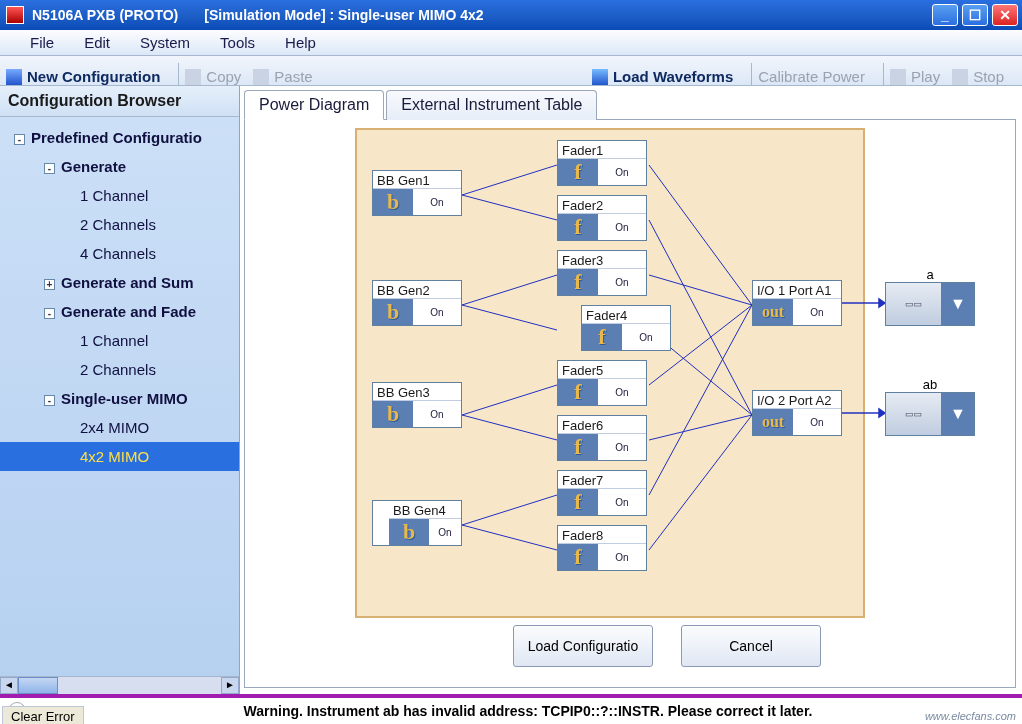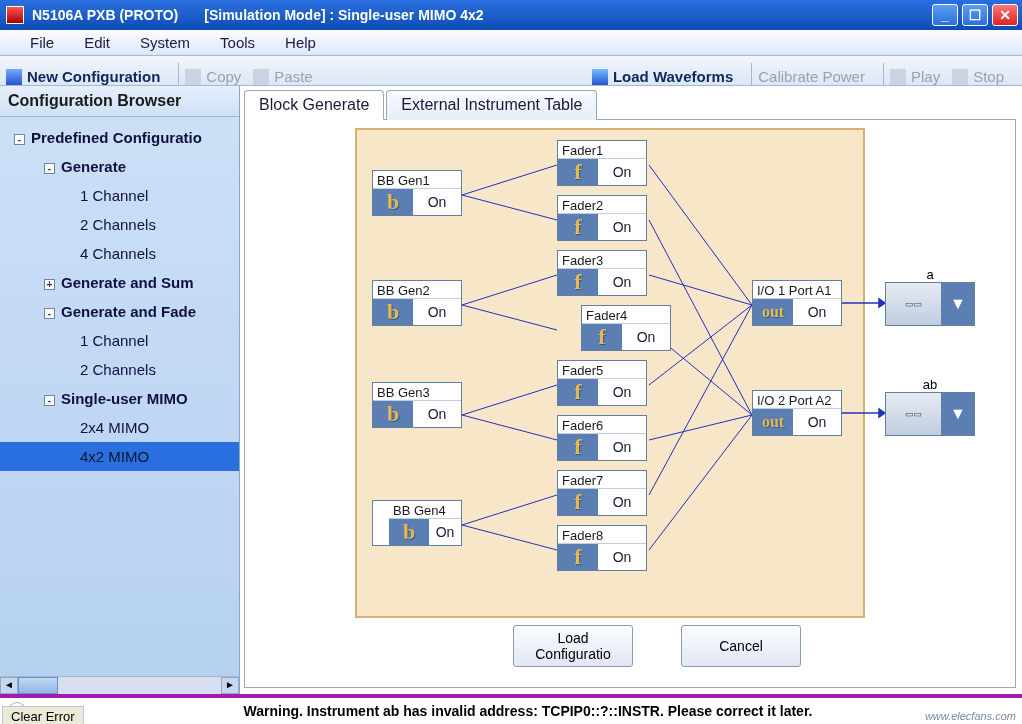--- a/index.html
+++ b/index.html
@@ -85,21 +85,21 @@
     flex:1;
     overflow: hidden;
     font-size:15px;
     color:#101040;
     padding-top:6px;
   }
   .tree .node { padding: 6px 4px 6px 0; white-space:nowrap; }
   .tree .l0 { padding-left: 14px; font-weight:bold;}
   .tree .l1 { padding-left: 44px; font-weight:bold;}
   .tree .l2 { padding-left: 80px; }
-  .tree .sel { background:#2a6fe0; color:#0f172a; }
+  .tree .sel { background:#2a6fe0; color:#fde047; }
   .tree .exp { display:inline-block; width:11px; height:11px; border:1px solid #6688aa; margin-right:6px; font-size:10px; line-height:9px; text-align:center; color:#334; background:#fff;}
   .hscroll {
     height:18px;
     background:#d6def0;
     border-top:1px solid #a7b8ce;
     display:flex;
   }
   .hscroll .thumb { height:100%; width:40px; background:linear-gradient(#c5d7f3,#8fb5ea); border:1px solid #6a8ec5;}
   .hscroll .arrow { width:18px; height:100%; background:#c9d7ee; border:1px solid #93a9cc; text-align:center; font-size:10px; line-height:14px;}
 
@@ -165,21 +165,21 @@
     color:#e8b94a;
     font-family: "Times New Roman", serif;
     font-size:22px;
     font-weight:bold;
     display:flex; align-items:center; justify-content:center;
     text-shadow: 1px 1px 0 #2f5a98;
   }
   .block .bstatus {
     flex:1;
     display:flex; align-items:center; justify-content:center;
-    font-size:14px; color:#1a1a3a;
+    font-size:10px; color:#1a1a3a;
     background:#fff;
   }
   .instr {
     position:absolute;
     width:90px; height:44px;
     border:1px solid #6080a0;
     display:flex;
     z-index:2;
   }
   .instr .ilabel {
@@ -193,21 +193,21 @@
   }
   .instr .idrop {
     width:32px; background:#5b7fb2;
     display:flex; align-items:center; justify-content:center;
     color:#fff; font-size:16px;
   }
   svg.wires { position:absolute; left:0; top:0; z-index:1; }
 
   .dlg-btn {
     position:absolute;
-    width:120px; height:42px;
+    width:140px; height:42px;
     border:1px solid #8a9ab4;
     border-radius:3px;
     background:linear-gradient(#fbfcfe,#e0e7f3);
     font-size:14px;
     cursor:pointer;
   }
 
   .statusbar {
     position:absolute;
     left:0; right:0; bottom:0;
@@ -313,21 +313,21 @@
     <div class="hscroll">
       <div class="arrow">◄</div>
       <div class="thumb"></div>
       <div style="flex:1"></div>
       <div class="arrow">►</div>
     </div>
   </div>
 
   <div class="main">
     <div class="tabs">
-      <div class="tab active">Block Generate</div>
+      <div class="tab active">Power Diagram</div>
       <div class="tab">External Instrument Table</div>
     </div>
     <div class="tabpanel">
 
       <div class="diagram-outer">
         <svg class="wires" width="510" height="490">
           <g stroke="#2030c0" stroke-width="1" fill="none">
 
             <line x1="105" y1="65" x2="200" y2="35"></line>
             <line x1="105" y1="65" x2="200" y2="90"></line>

